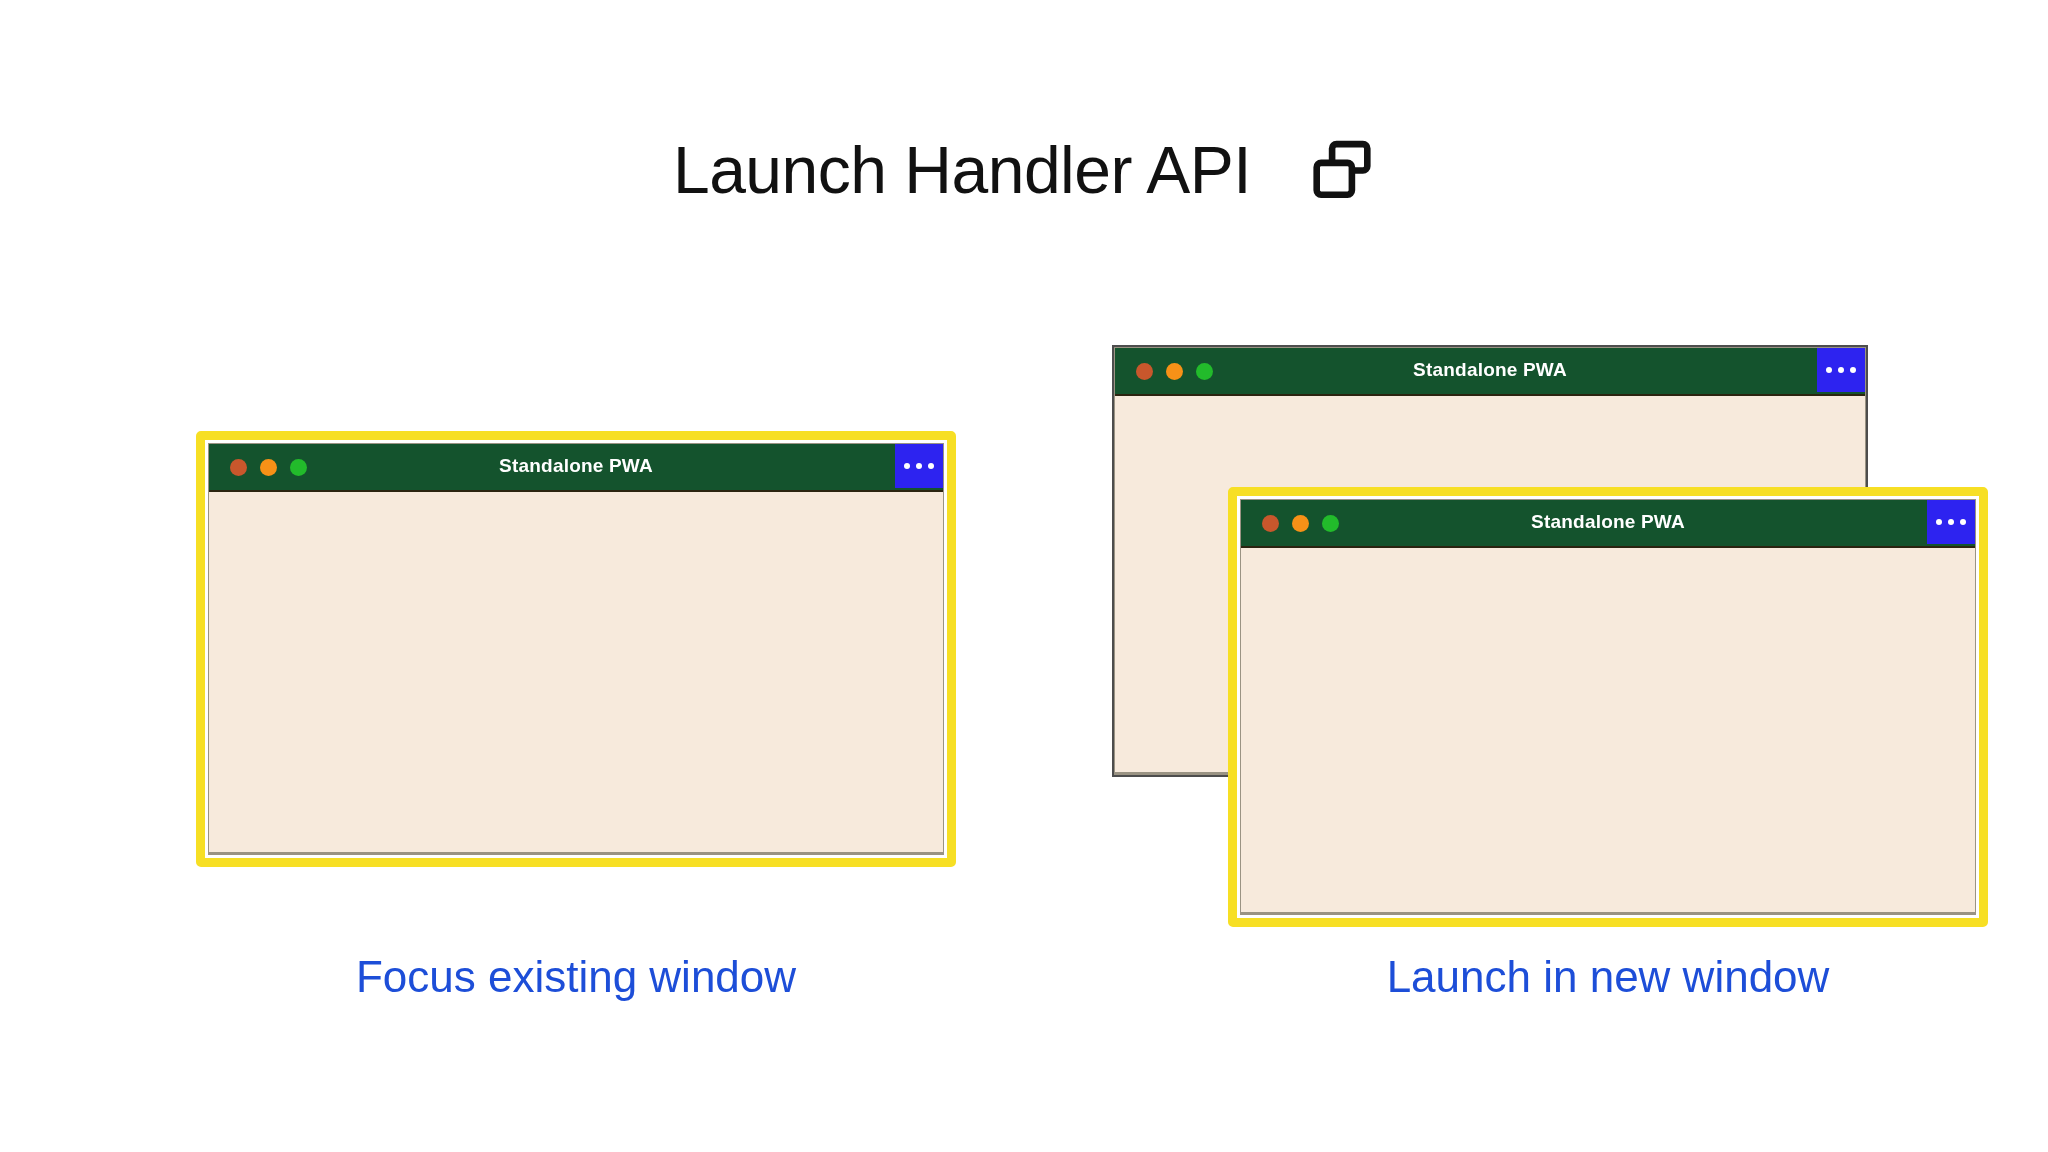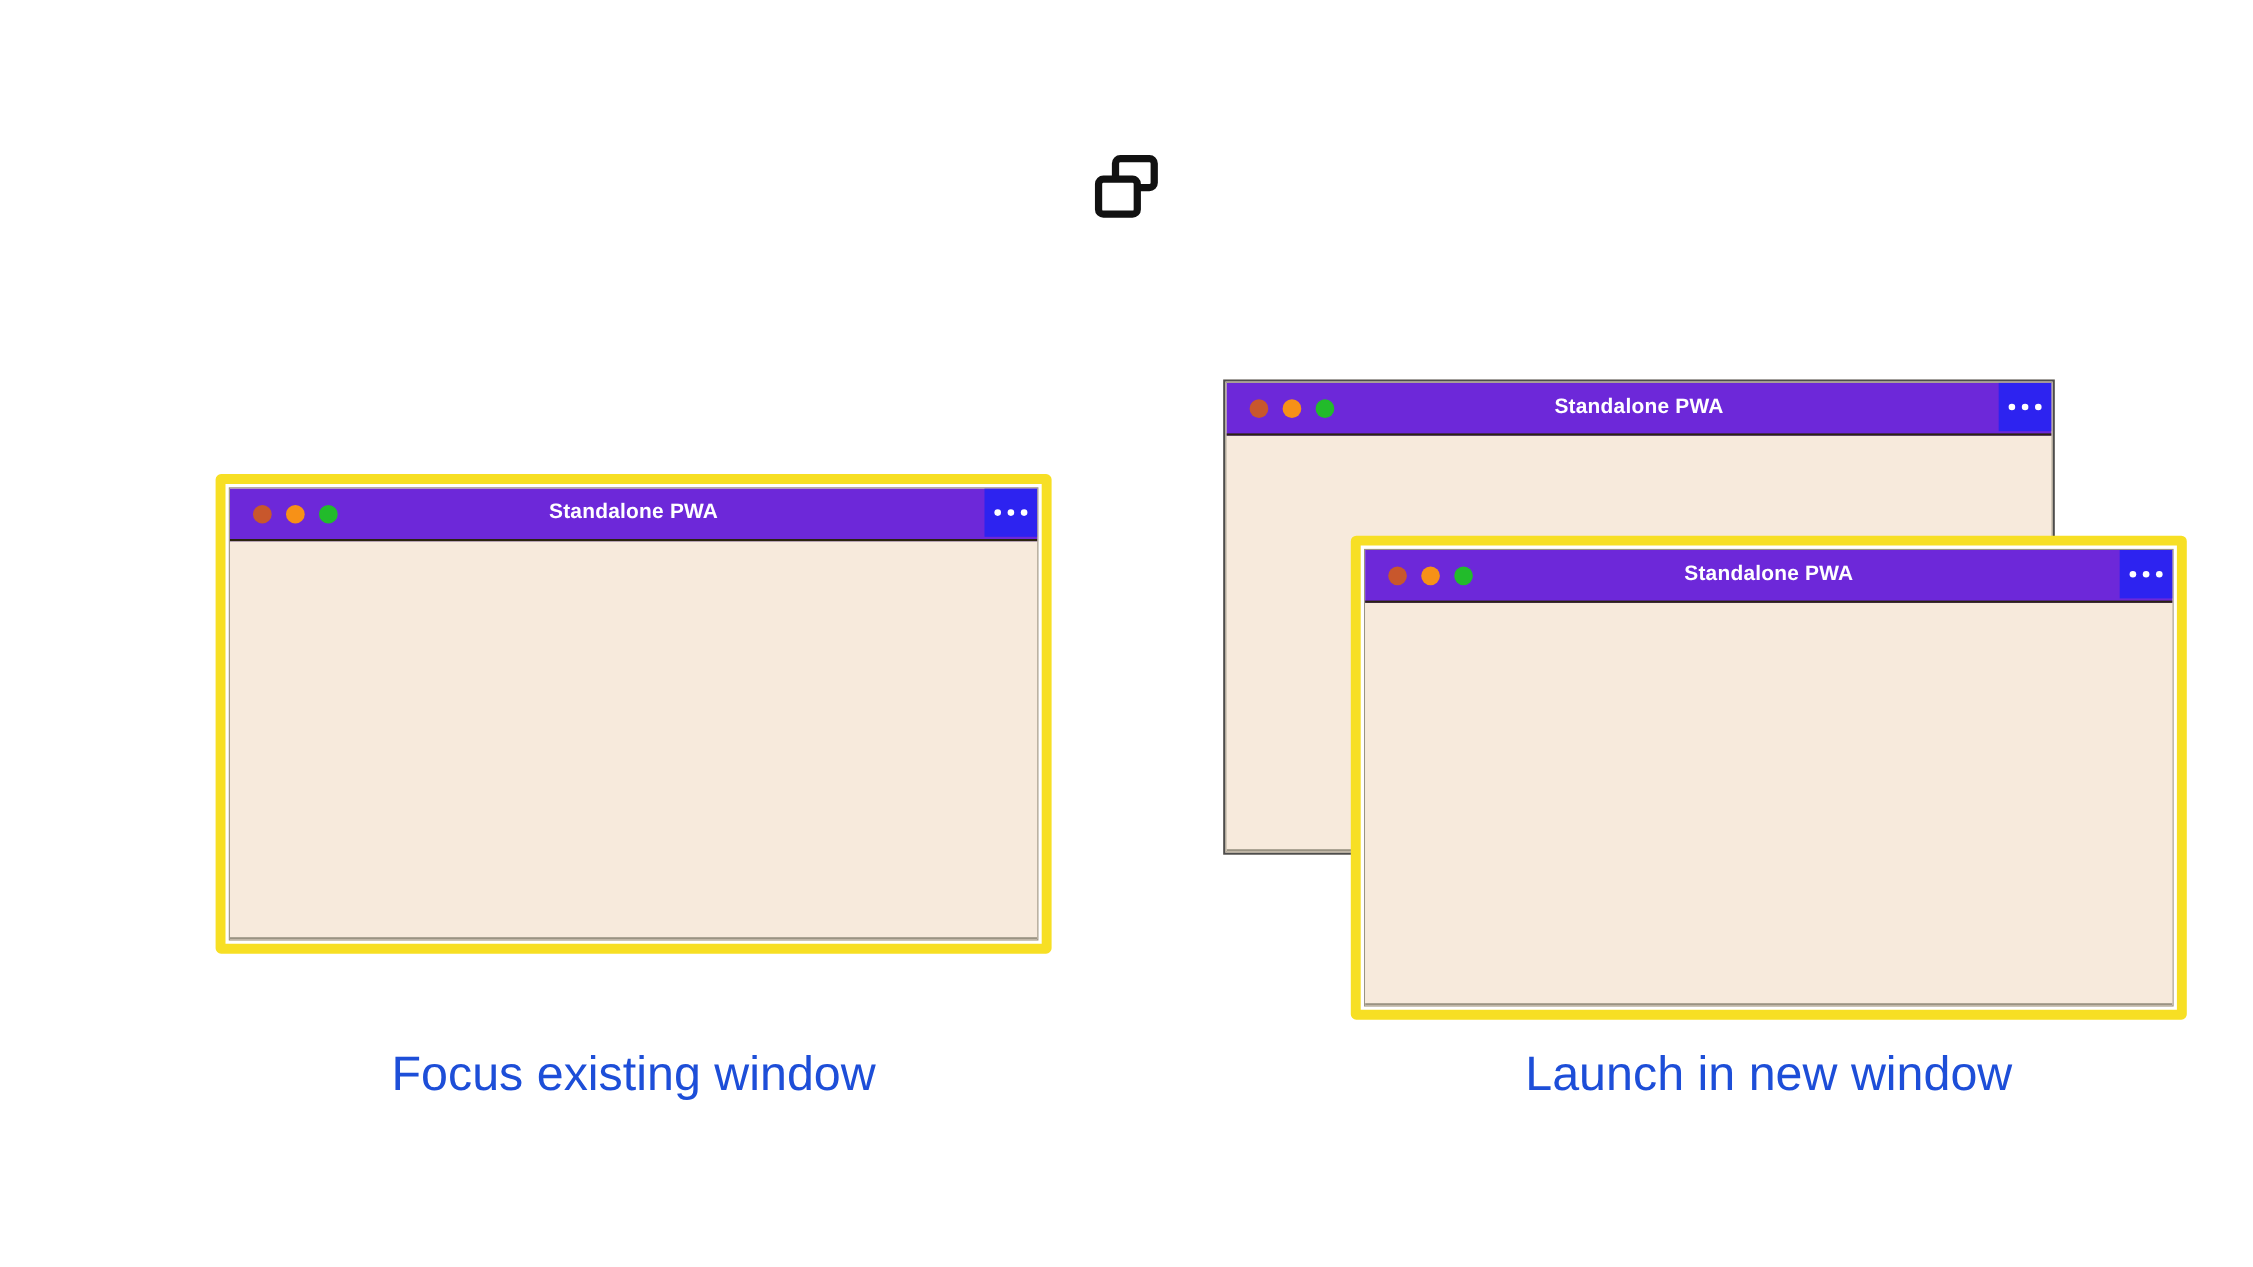--- a/index.html
+++ b/index.html
@@ -66,21 +66,21 @@
     display: flex;
     flex-direction: column;
     background: #f7eadc;
     border: 1px solid #9a9383;
     overflow: hidden;
   }
 
   .titlebar {
     flex: none;
     height: 46px;
-    background: #6d28d9;
+    background: #14532d;
     display: flex;
     align-items: center;
     position: relative;
     border-bottom: 2px solid #2b2410;
   }
   .traffic-lights {
     display: flex;
     align-items: center;
     gap: 13px;
     padding-left: 21px;
@@ -179,20 +179,21 @@
     left: 1228px;
     top: 955px;
     width: 760px;
     text-align: center;
   }
 </style>
 </head>
 <body>
 
 <div class="header">
+  <div class="page-title">Launch Handler API</div>
   <svg class="multiwindow-icon" viewBox="0 0 24 24" aria-hidden="true">
     <rect x="8.4" y="2.6" width="12.8" height="9.6" rx="1.6" ry="1.6" fill="none" stroke="#111111" stroke-width="2.4"></rect>
     <rect x="2.8" y="9.4" width="12.8" height="11.6" rx="1.6" ry="1.6" fill="#ffffff" stroke="#111111" stroke-width="2.4"></rect>
   </svg>
 </div>
 
 <div class="window focused" id="window-focus-existing">
   <div class="window-inner">
     <div class="titlebar">
       <div class="traffic-lights">

